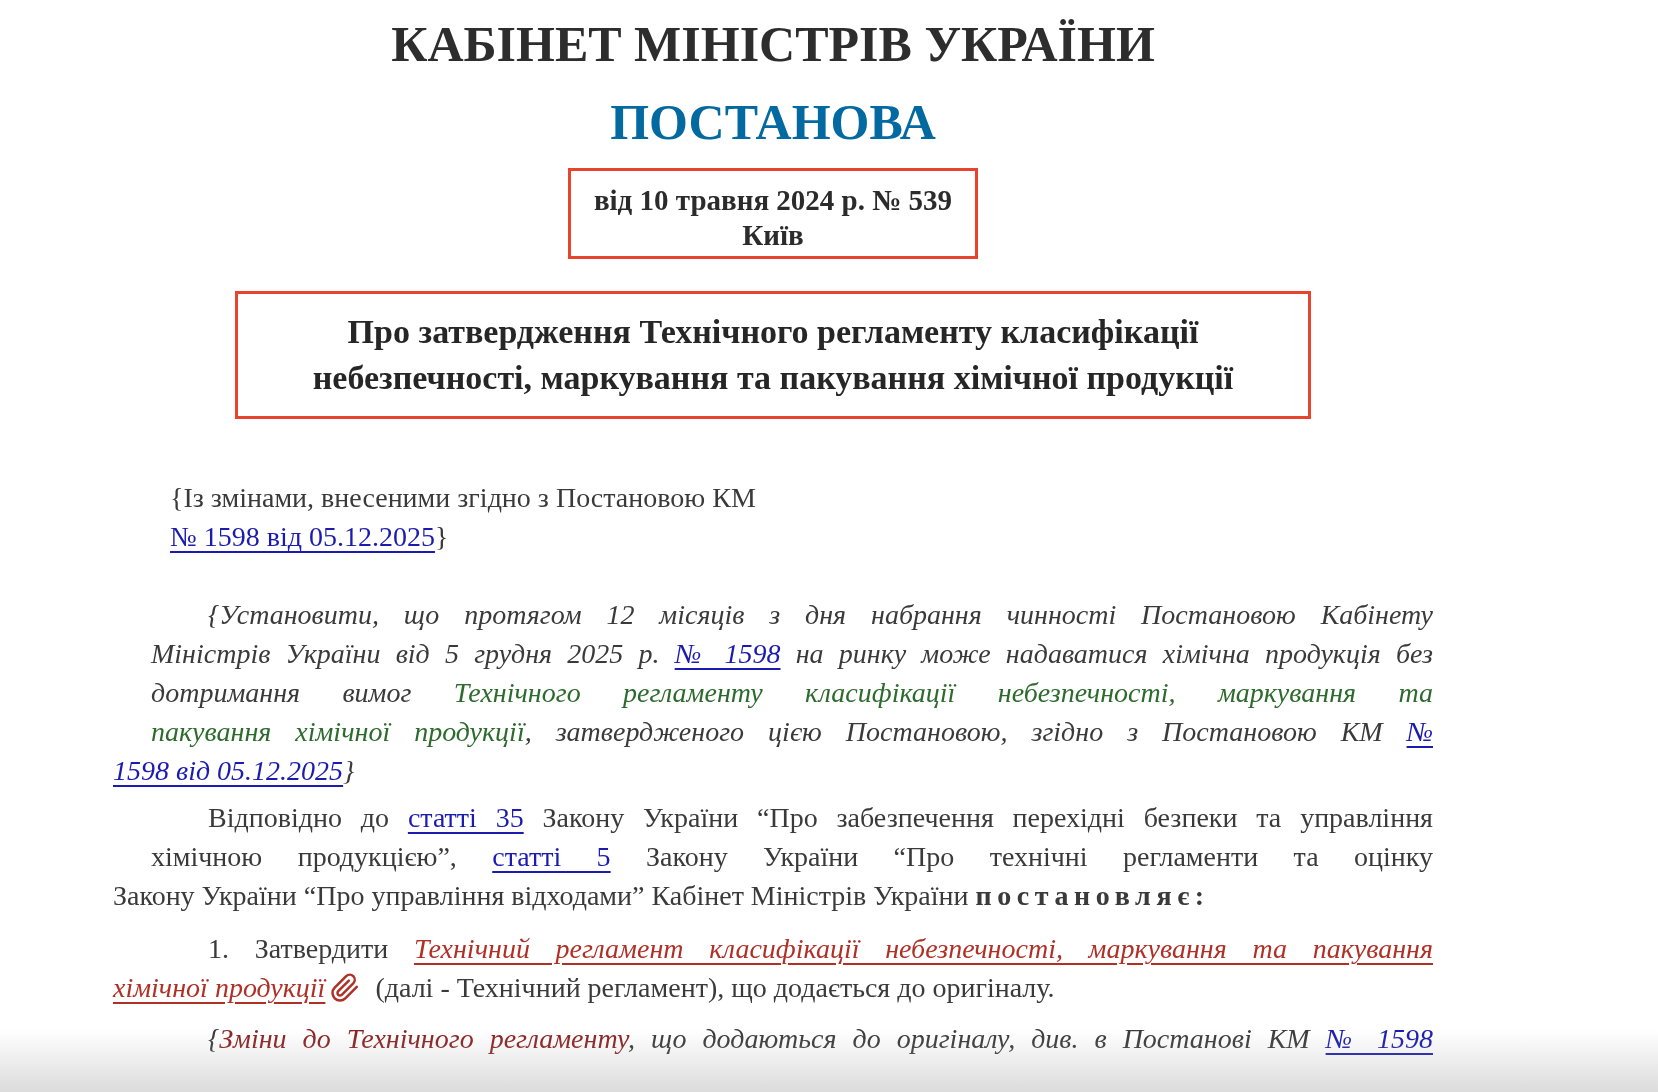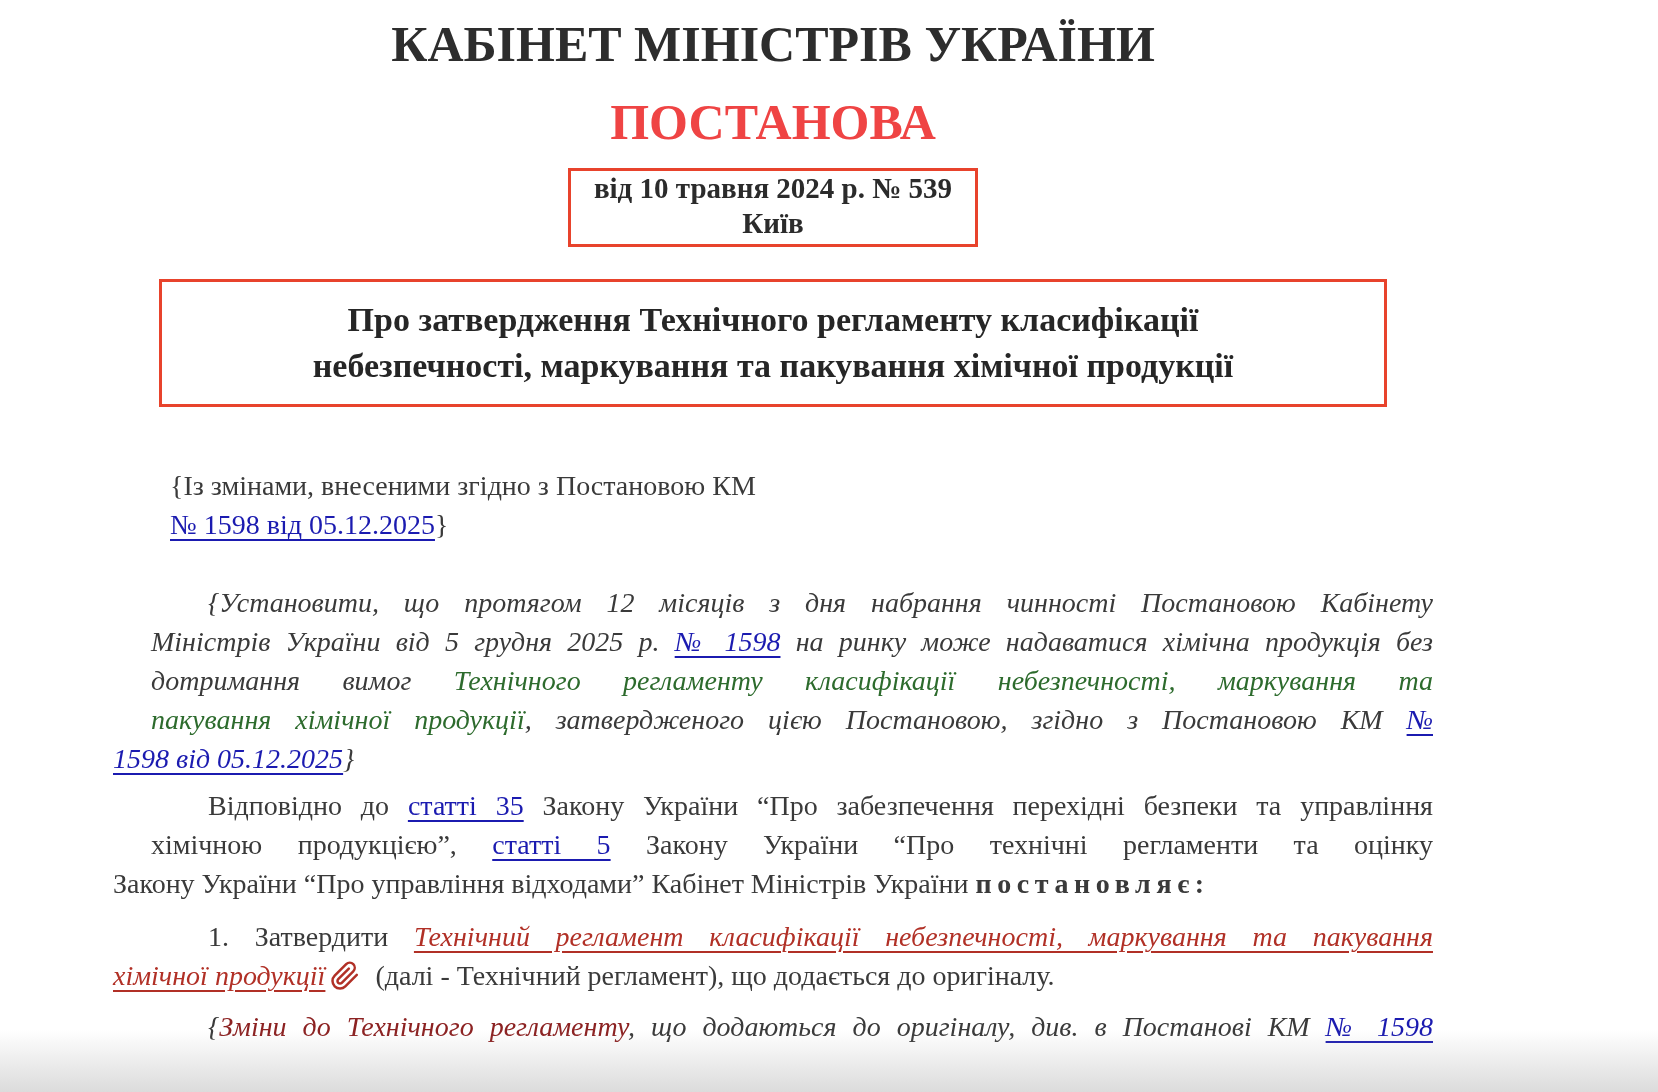--- a/index.html
+++ b/index.html
@@ -16,34 +16,34 @@
   .org {
     margin: 14px 0 0 0;
     font-size: 50px; line-height: 60px;
     font-weight: bold; text-align: center;
     color: #2d2d2d; letter-spacing: 0px;
   }
   .doctype {
     margin: 18px 0 0 0;
     font-size: 50px; line-height: 60px;
     font-weight: bold; text-align: center;
-    color: #ef4444;
+    color: #0369a1;
   }
   .datebox {
     box-sizing: border-box;
     width: 410px; margin: 16px auto 0 auto;
     border: 3px solid #e8432c;
     text-align: center;
     font-weight: bold; font-size: 29px; line-height: 35px;
     color: #2b2b2b;
-    padding: 0 4px 3px 4px;
+    padding: 12px 4px 3px 4px;
   }
   .titlebox {
     box-sizing: border-box;
-    width: 1228px; margin: 32px auto 0 auto;
+    width: 1076px; margin: 32px auto 0 auto;
     border: 3px solid #e8432c;
     text-align: center;
     font-weight: bold; font-size: 34px; line-height: 46px;
     color: #262626;
     padding: 15px 12px 15px 12px;
   }
   .titlebox .tline { display: block; }
 
   .content { margin-top: 59px; }
 

